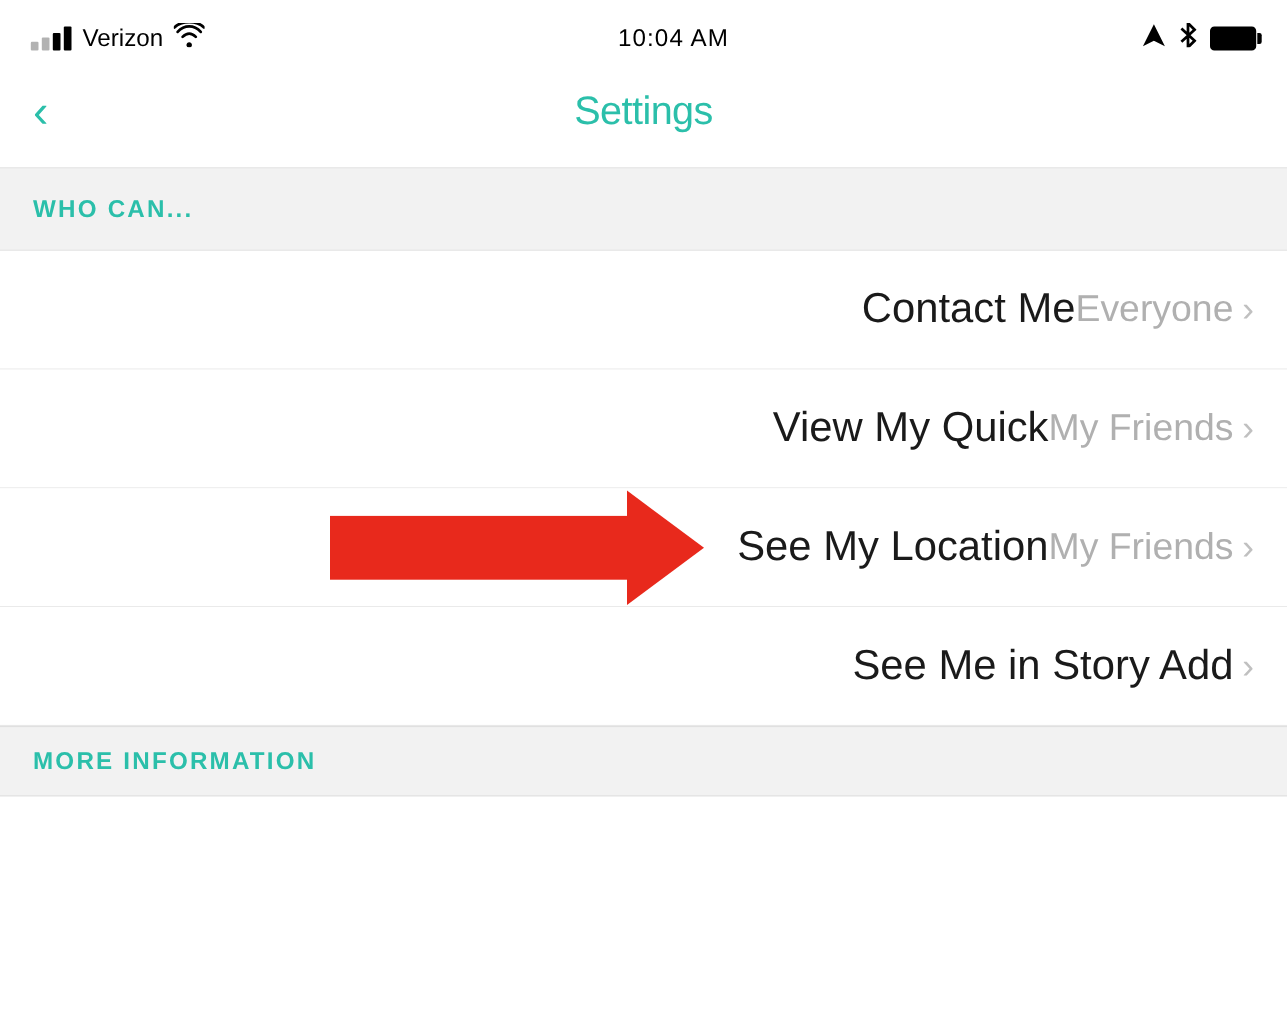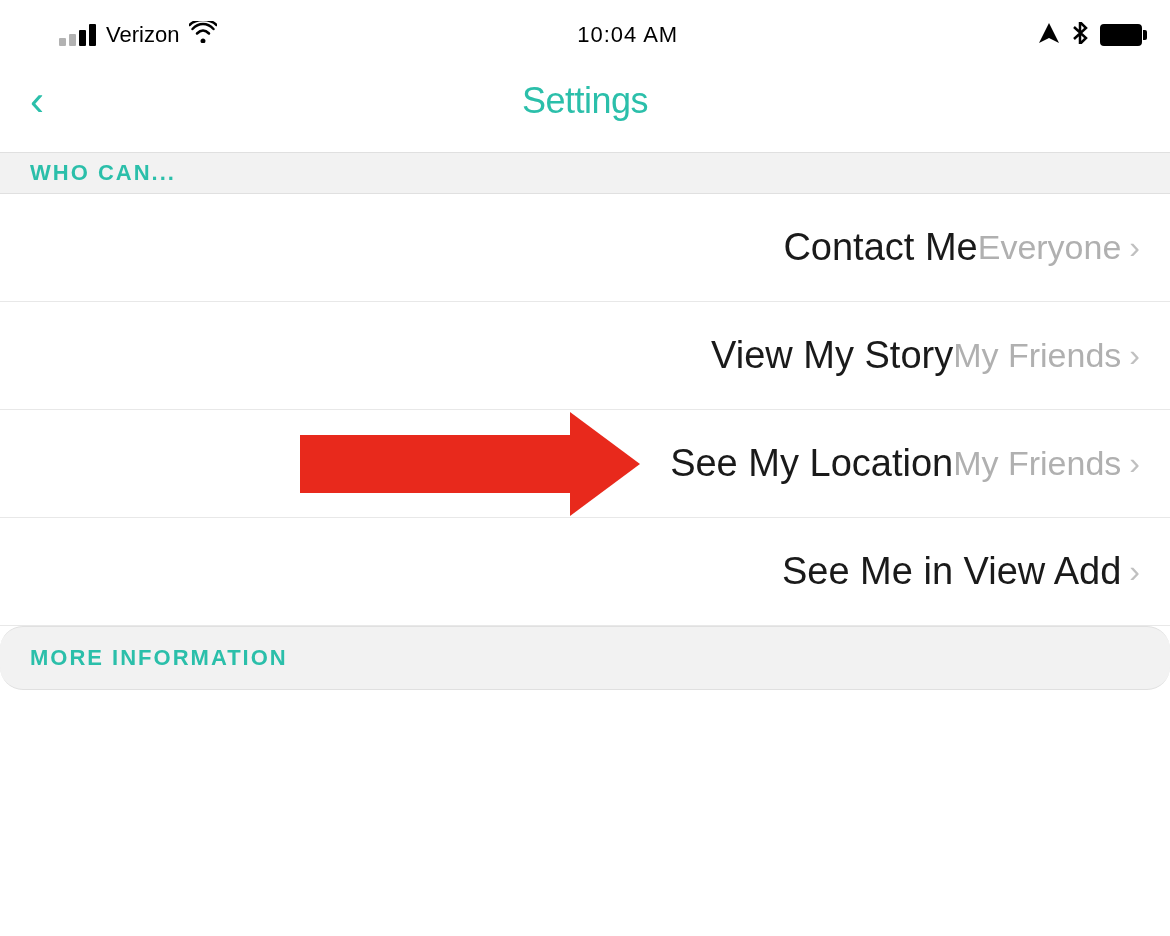--- a/index.html
+++ b/index.html
@@ -17,21 +17,20 @@
     }
 
     
     .status-bar {
       display: flex;
       align-items: center;
       justify-content: space-between;
       padding: 0 28px;
       height: 70px;
       background: #ffffff;
-      margin-left: 31px;
     }
 
     .status-left {
       display: flex;
       align-items: center;
       gap: 10px;
       font-size: 22px;
       font-weight: 500;
       color: #000;
     }
@@ -125,21 +124,21 @@
     .page-title {
       font-size: 36px;
       font-weight: 400;
       color: #2bbfaa;
       letter-spacing: -0.5px;
     }
 
     
     .section-header {
       background: #f2f2f2;
-      padding: 7px 30px;
+      padding: 24px 30px;
       border-top: 1px solid #e0e0e0;
       border-bottom: 1px solid #e0e0e0;
     }
 
     .section-title {
       font-size: 22px;
       font-weight: 700;
       color: #2bbfaa;
       letter-spacing: 2px;
       text-transform: uppercase;
@@ -208,21 +207,20 @@
       border-left: 70px solid #e8291c;
     }
 
     
     .more-info-section {
       background: #f2f2f2;
       padding: 18px 30px;
       border-top: 1px solid #e0e0e0;
       border-bottom: 1px solid #e0e0e0;
       margin-top: auto;
-      border-radius: 23px;
     }
   </style>
 </head>
 <body>
 
 <div class="status-bar">
   <div class="status-left">
     <div class="signal-bars">
       <span></span>
       <span></span>
@@ -266,21 +264,21 @@
 
 <div class="settings-row">
   <span class="row-label">Contact Me</span>
   <div class="row-right">
     <span class="row-value">Everyone</span>
     <span class="chevron">›</span>
   </div>
 </div>
 
 <div class="settings-row">
-  <span class="row-label">View My Story</span>
+  <span class="row-label">View My Quick</span>
   <div class="row-right">
     <span class="row-value">My Friends</span>
     <span class="chevron">›</span>
   </div>
 </div>
 
 <div class="settings-row">
   <span class="row-label">See My Location</span>
 
   <div class="red-arrow-container">
@@ -289,21 +287,21 @@
       <div class="arrow-head"></div>
     </div>
   </div>
   <div class="row-right">
     <span class="row-value">My Friends</span>
     <span class="chevron">›</span>
   </div>
 </div>
 
 <div class="settings-row">
-  <span class="row-label">See Me in View Add</span>
+  <span class="row-label">See Me in Story Add</span>
   <div class="row-right">
     <span class="row-value"></span>
     <span class="chevron">›</span>
   </div>
 </div>
 
 <div class="more-info-section">
   <span class="section-title">MORE INFORMATION</span>
 </div>
 

